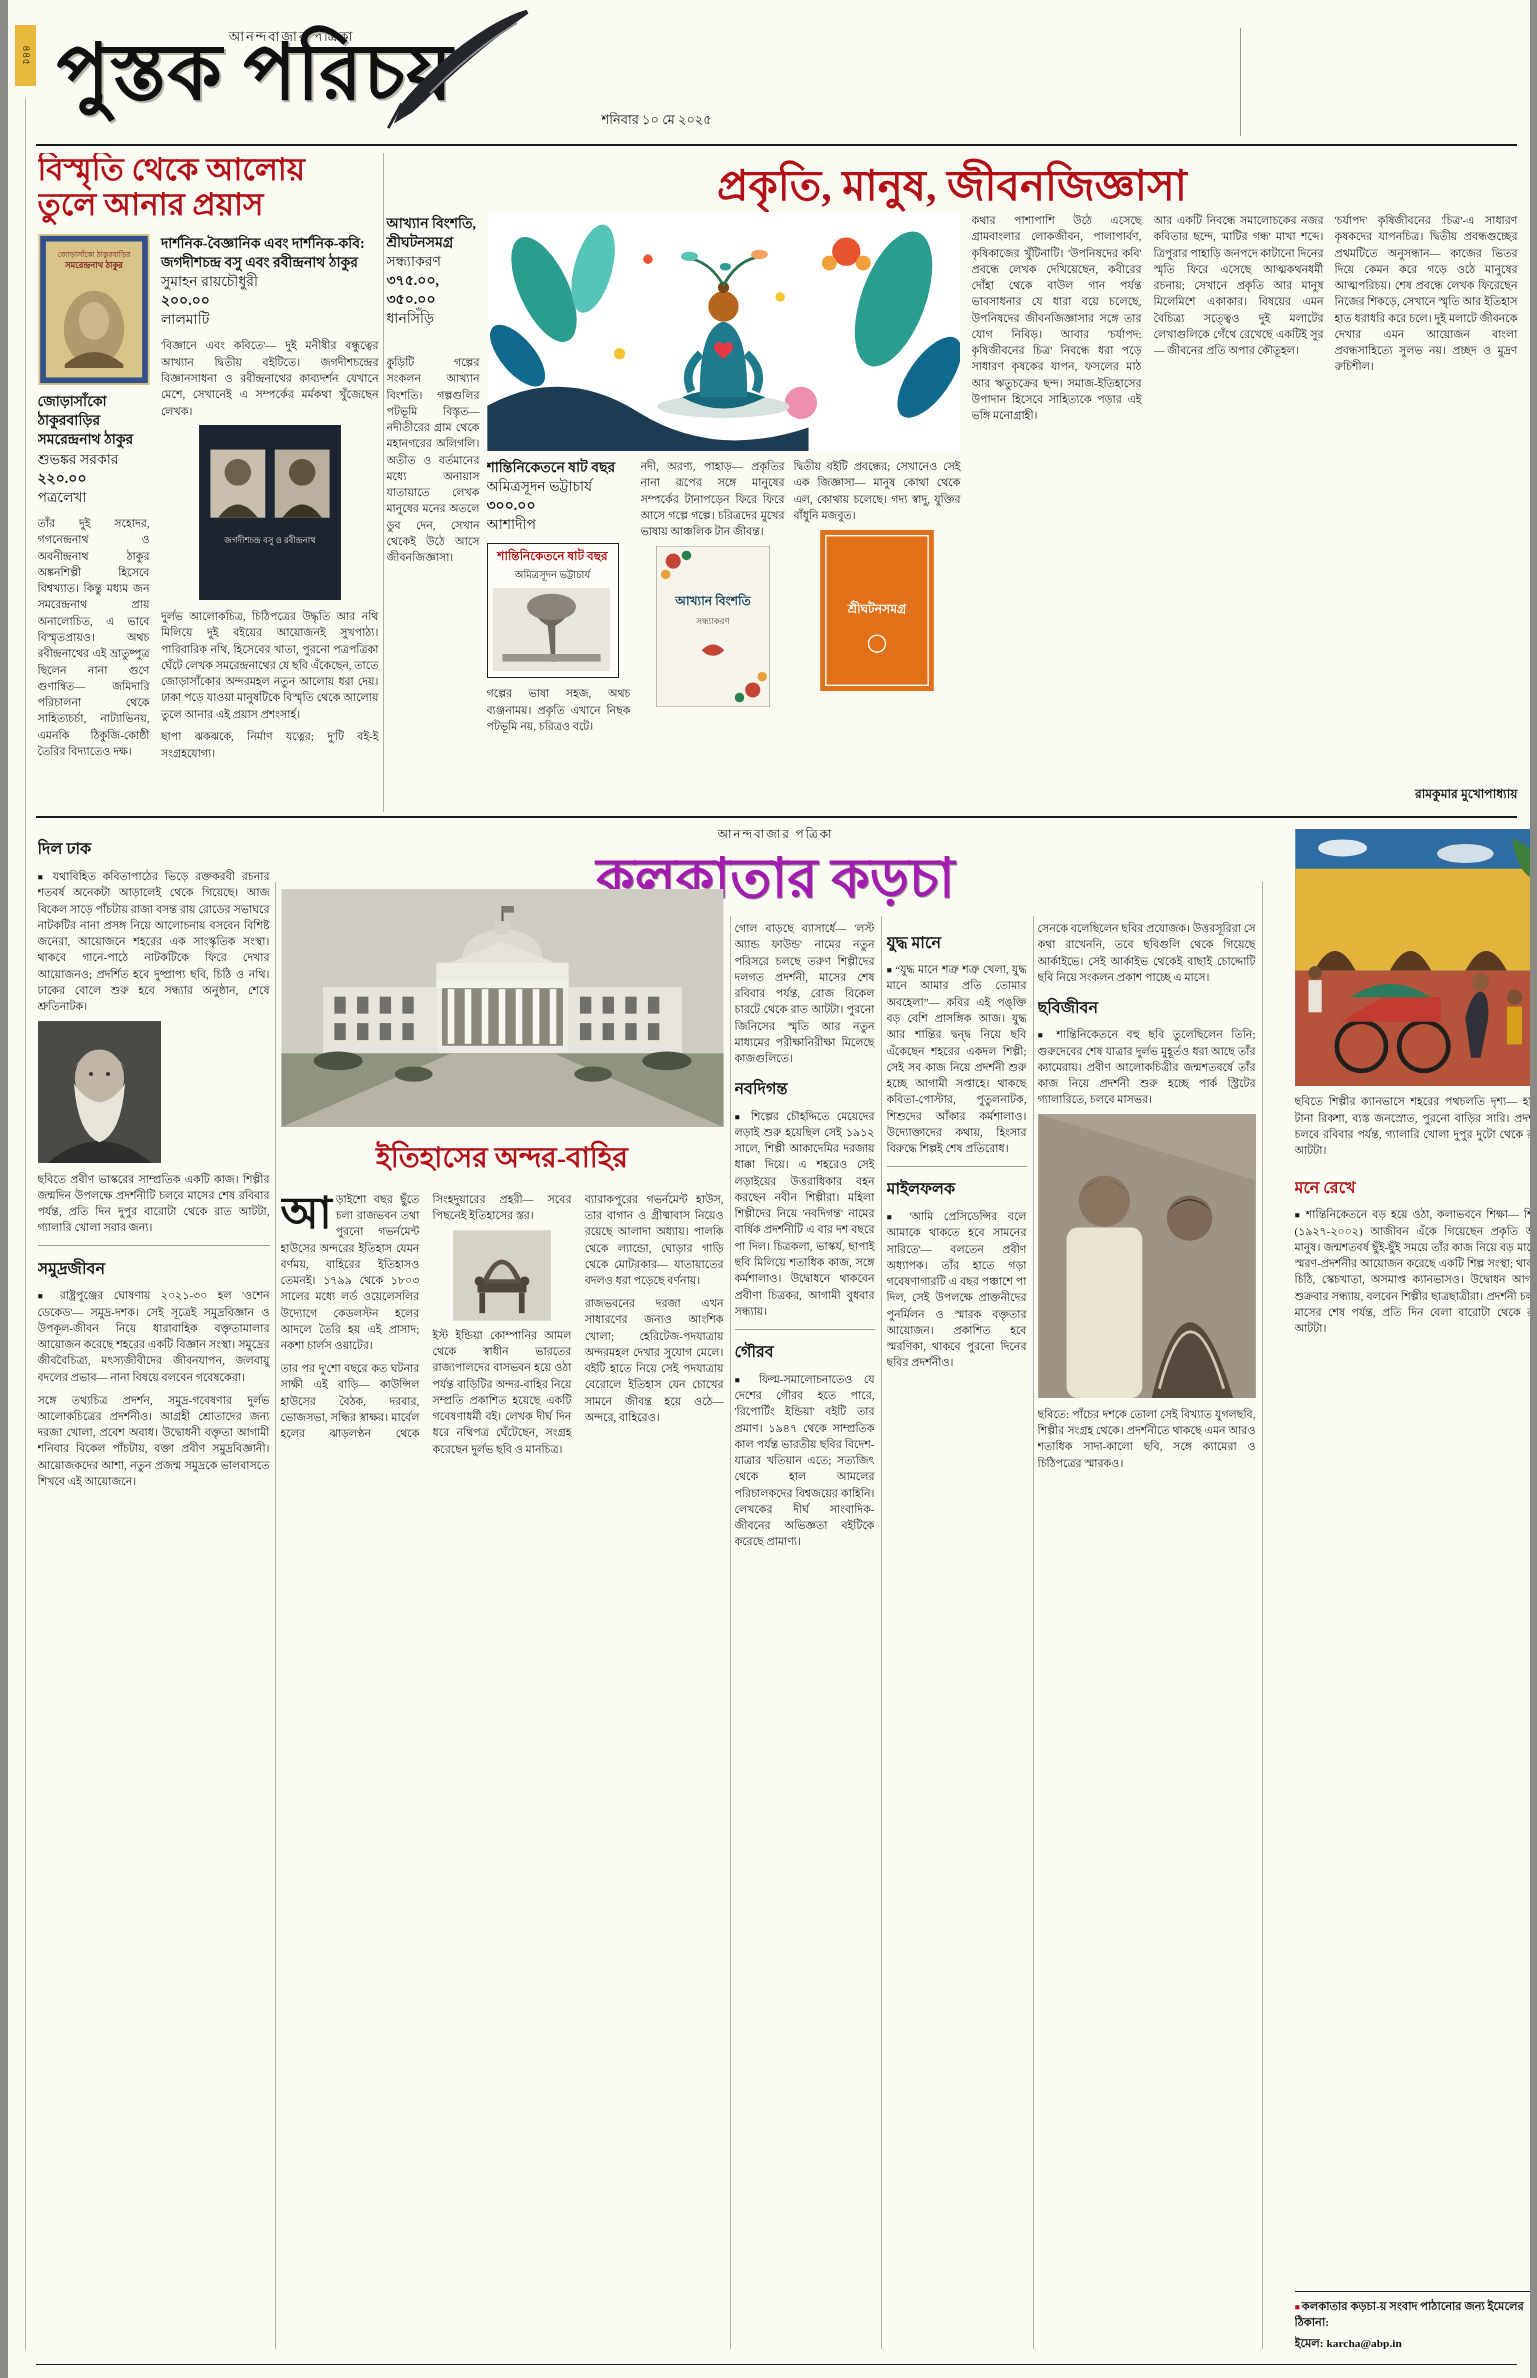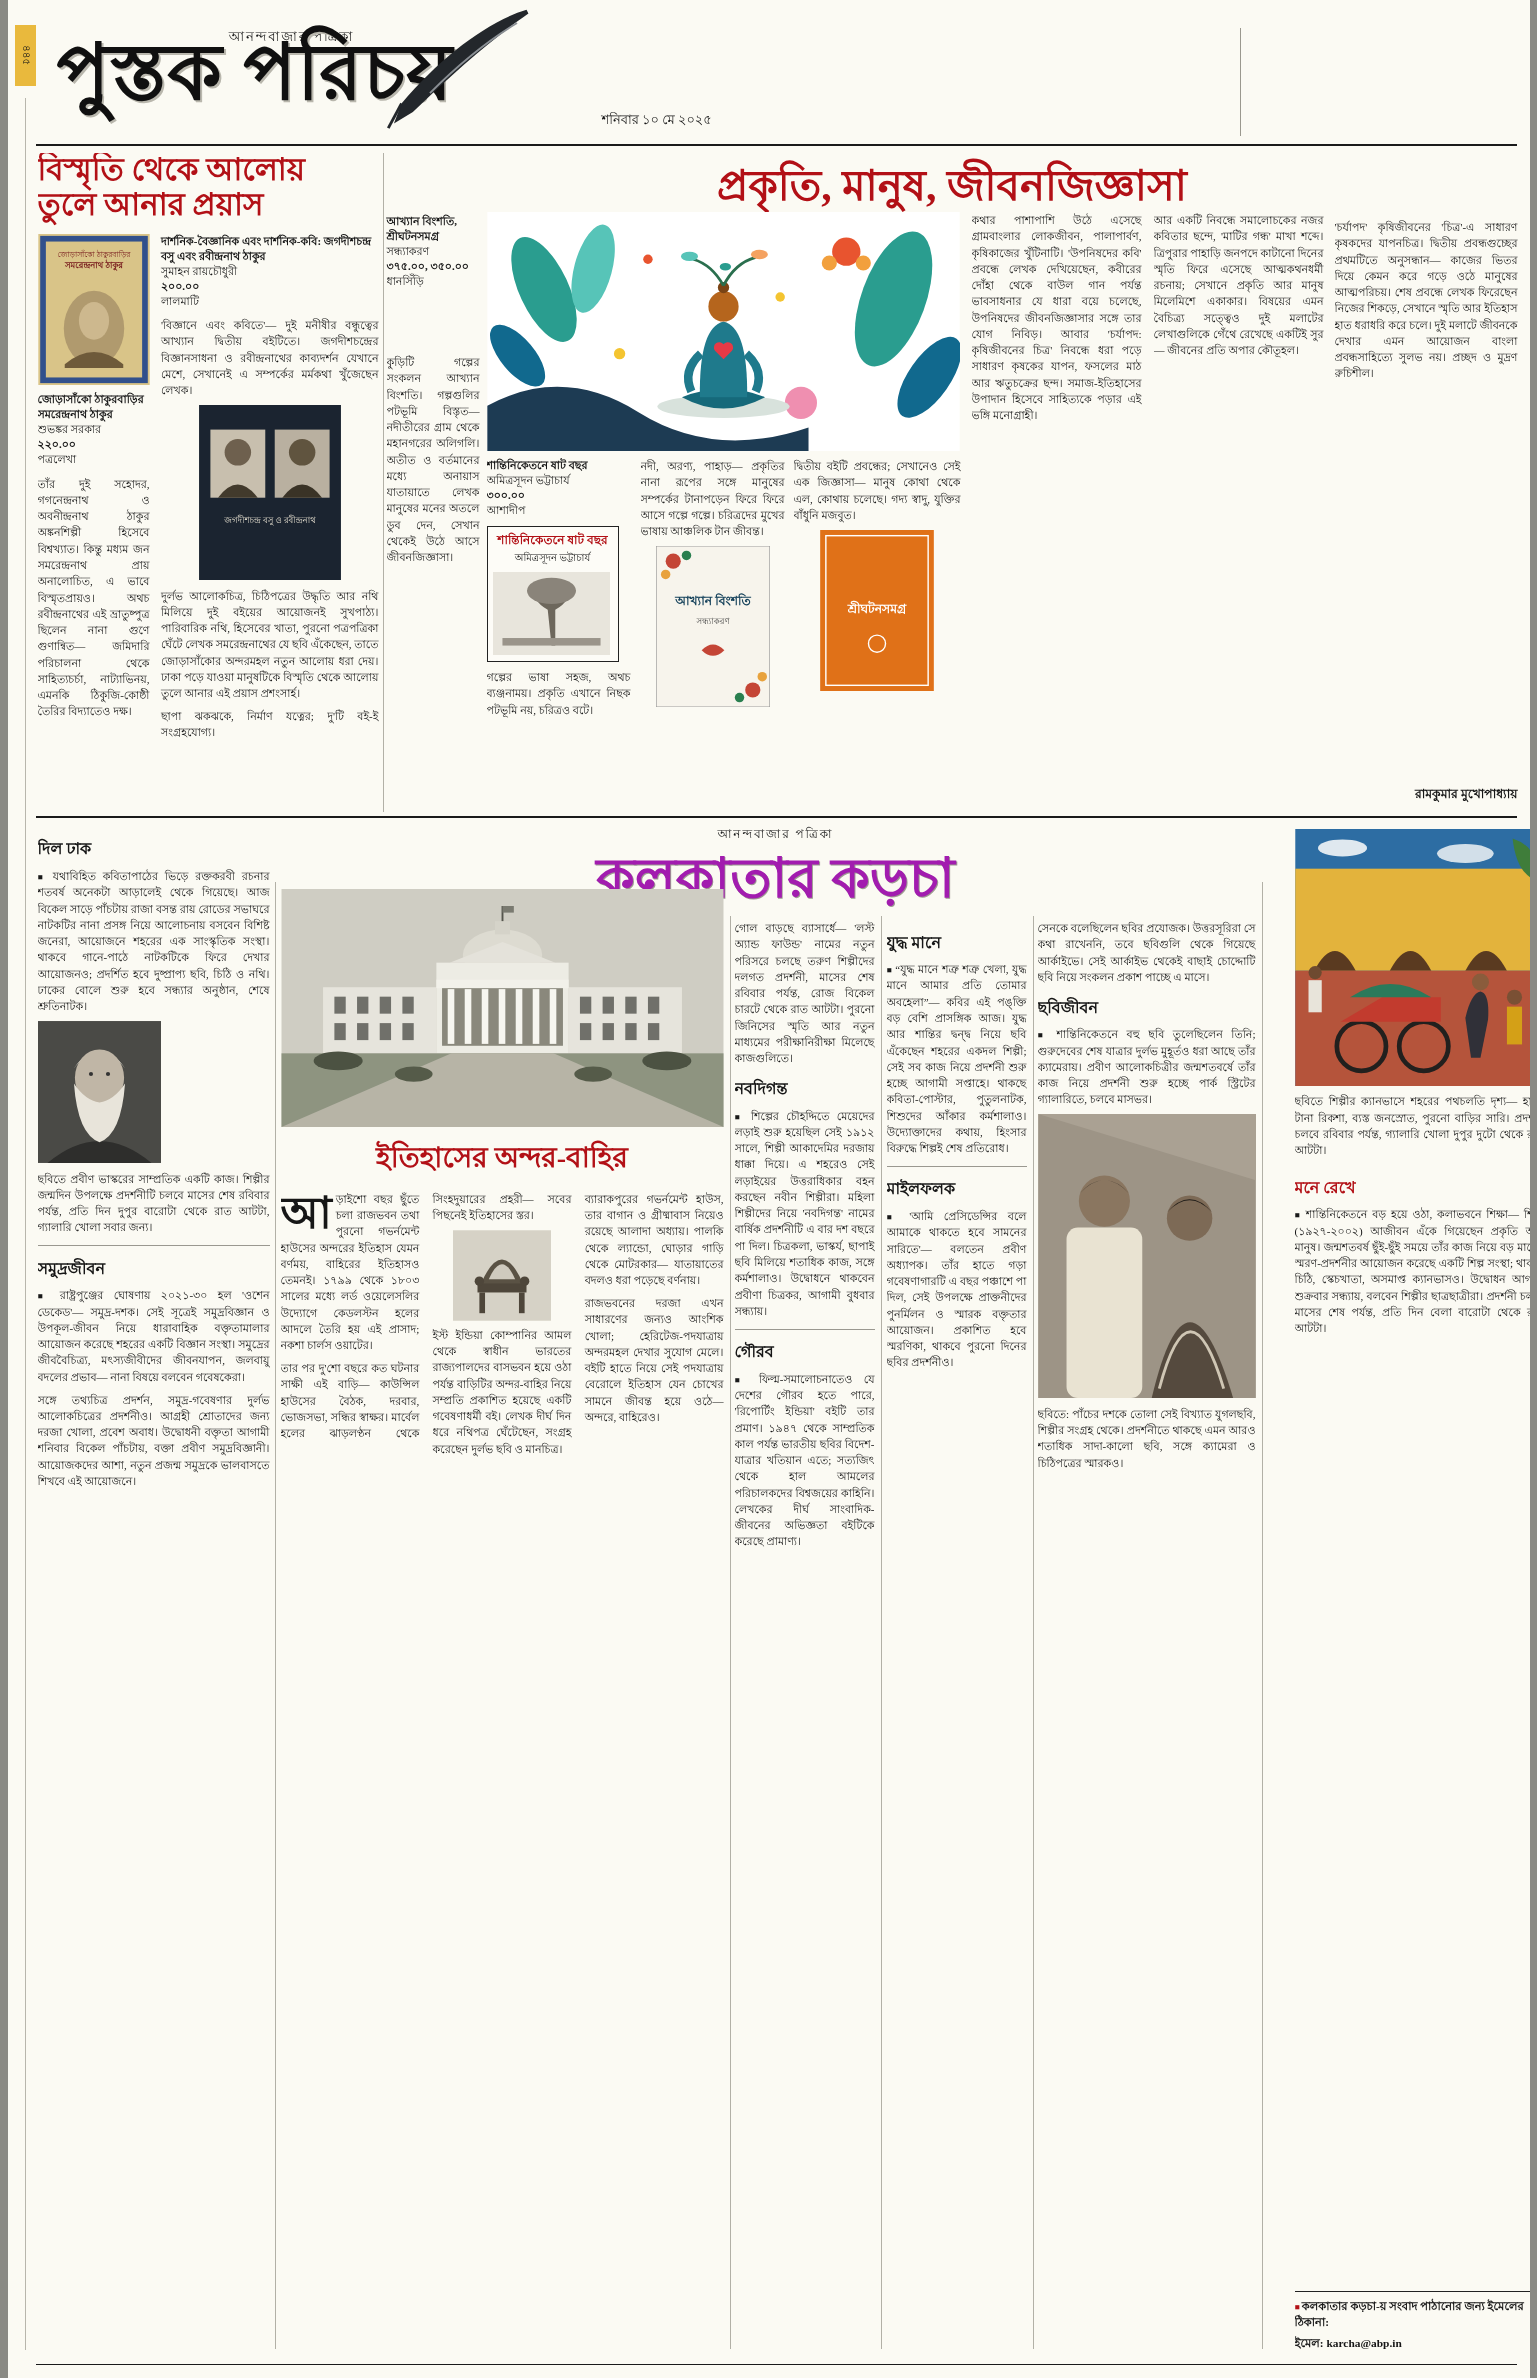--- a/index.html
+++ b/index.html
@@ -2,21 +2,21 @@
 <html style="font-size:15px"><head>
 <meta charset="utf-8">
 <style>
   html,body{margin:0;padding:0;background:#8a8a84;}
   .page{position:relative;width:1522px;height:2378px;margin:0 auto;background:#fbfaf3;
         font-family:"Liberation Serif", serif;color:#161616;overflow:hidden;}
   
   .txt{font-size:11px;line-height:1.48;text-align:justify;margin:0 0 6.6px;}
   .blt::before{content:"■ ";font-size:8.5px;color:#1a1a1a;}
   .blt-red::before{content:"■ ";font-size:8.5px;color:#b21016;}
-  .binfo{font-size:11px;line-height:1.36;margin:0 0 8.5px;}
+  .binfo{font-size:14px;line-height:1.36;margin:0 0 8.5px;}
   .binfo .bt{font-weight:bold;}
   .binfo .bp{font-weight:bold;}
   .vline{position:absolute;width:0.9px;background:#b2b0a6;}
   
   .pageno{position:absolute;left:7.6px;top:24.6px;width:21px;height:61px;background:#e9b93d;
           display:flex;align-items:center;justify-content:center;font-size:10.4px;writing-mode:vertical-rl;}
   .edge-rule{position:absolute;left:17px;top:98px;width:0.9px;height:2252px;background:#b8b6ac;}
   .m-edition{position:absolute;left:76px;top:26.5px;width:416px;text-align:center;font-size:13.2px;letter-spacing:1.9px;}
   .m-title{position:absolute;left:49px;top:32px;margin:0;font-size:78px;font-weight:bold;color:#101010;
            letter-spacing:0.9px;text-shadow:1.9px 1.9px 0 #b9b7ad;line-height:1.05;}
@@ -38,21 +38,21 @@
   .ma-head{position:absolute;left:0;top:0;width:100%;margin:0;text-align:center;color:#b21016;
            font-size:42px;font-weight:bold;}
   .ma-info{position:absolute;left:0;top:61px;width:93px;}
   .ma-c1{position:absolute;left:0;top:201px;width:93px;height:460px;overflow:hidden;}
   .illo{position:absolute;left:100px;top:59px;}
   .ma-c2{position:absolute;left:100px;top:305px;width:144px;height:356px;overflow:hidden;}
   .ma-c3{position:absolute;left:254px;top:305px;width:144px;height:356px;overflow:hidden;}
   .ma-c4{position:absolute;left:407px;top:305px;width:167px;height:356px;overflow:hidden;}
   .ma-c5{position:absolute;left:585px;top:59px;width:170px;height:602px;overflow:hidden;}
   .ma-c6{position:absolute;left:767px;top:59px;width:170px;height:602px;overflow:hidden;}
-  .ma-c7{position:absolute;left:948px;top:66px;width:183px;height:566px;overflow:hidden;}
+  .ma-c7{position:absolute;left:948px;top:59px;width:183px;height:566px;overflow:hidden;}
   .ma-byline{position:absolute;left:948px;top:632px;width:183px;text-align:right;font-weight:bold;font-size:12.3px;}
   .inset-box{width:132px;border:0.9px solid #222;background:#fdfcf7;padding:5.7px;box-sizing:border-box;margin:1.9px 0 7.6px;}
   .ic-title{color:#b21016;font-weight:bold;font-size:12px;text-align:center;line-height:1.2;}
   .ic-author{font-size:10px;text-align:center;margin:2.8px 0 4.7px;}
   .cov{display:block;margin:3.8px auto 5.7px;}
   
   .rule-mid{position:absolute;left:28px;top:816px;width:1481px;height:1.9px;background:#1a1a1a;}
   .kc{position:absolute;left:30px;top:825px;width:1479px;height:1529px;}
   .k-edition{position:absolute;left:454px;top:0;width:568px;text-align:center;font-size:12px;letter-spacing:1.9px;}
   .k-title{position:absolute;left:454px;top:11.4px;width:568px;margin:0;text-align:center;font-size:55px;

